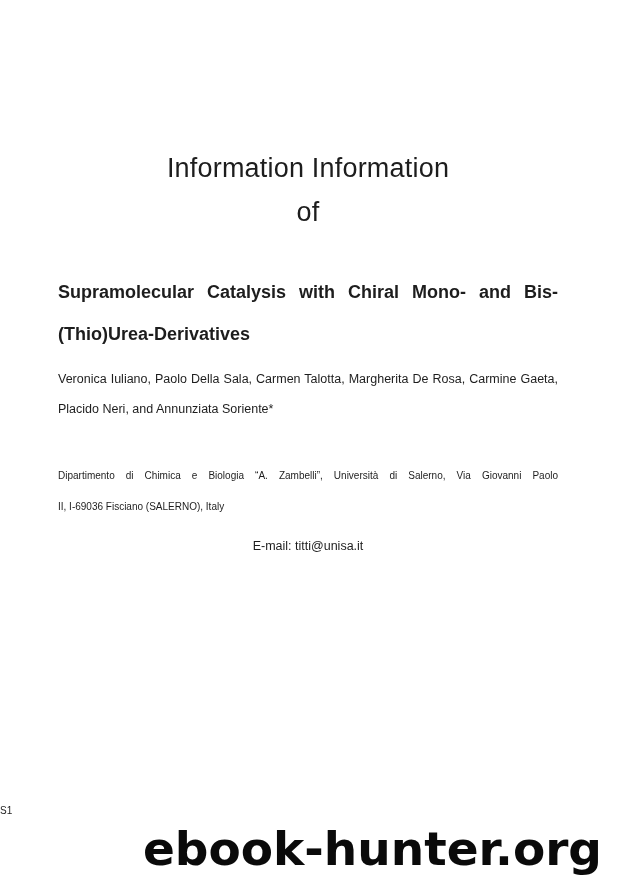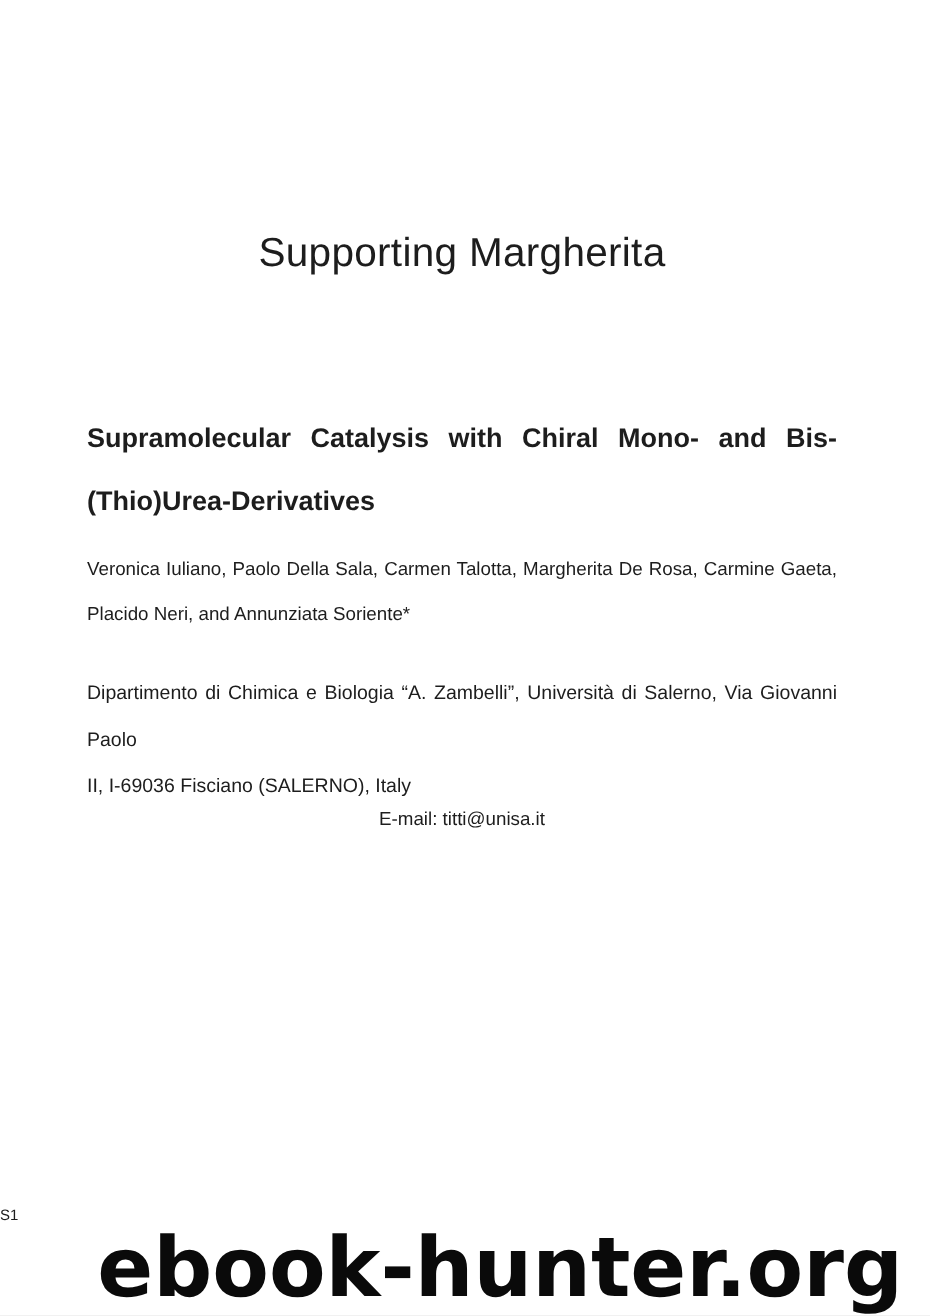--- a/index.html
+++ b/index.html
@@ -38,22 +38,22 @@
     font-weight:bold;
     line-height:42px;
   }
   
   .authors{
     top:364px;
     font-size:12.5px;
     line-height:30px;
   }
   .affiliation{
-    top:446px;
-    font-size:13px;
+    top:460px;
+    font-size:10px;
     line-height:31px;
   }
   .email{
     top:531px;
     font-size:12.5px;
     line-height:30px;
     text-align:center;
   }
   
   .jline{
@@ -69,34 +69,35 @@
     font-size:10px;
     line-height:12px;
     z-index:2;
   }
   .watermark{
     position:absolute;
     right:18px;
     bottom:2px;
     font-family:"DejaVu Sans", sans-serif;
     font-weight:bold;
-    font-size:55px;
+    font-size:47px;
     line-height:1.1;
     color:var(--watermark,#0a0a0a);
     white-space:nowrap;
     z-index:1;
   }
 </style>
 </head>
 <body>
 
 <div class="page">
 
   <div class="col si-heading">
-    <div>Supporting Margherita</div>
+    <div>Information Information</div>
+    <div>of</div>
   </div>
 
   <div class="col article-title">
     <div class="jline">Supramolecular Catalysis with Chiral Mono- and Bis-</div>
     <div>(Thio)Urea-Derivatives</div>
   </div>
 
   <div class="col authors">
     <div class="jline">Veronica Iuliano, Paolo Della Sala, Carmen Talotta, Margherita De Rosa, Carmine Gaeta,</div>
     <div>Placido Neri, and Annunziata Soriente*</div>

